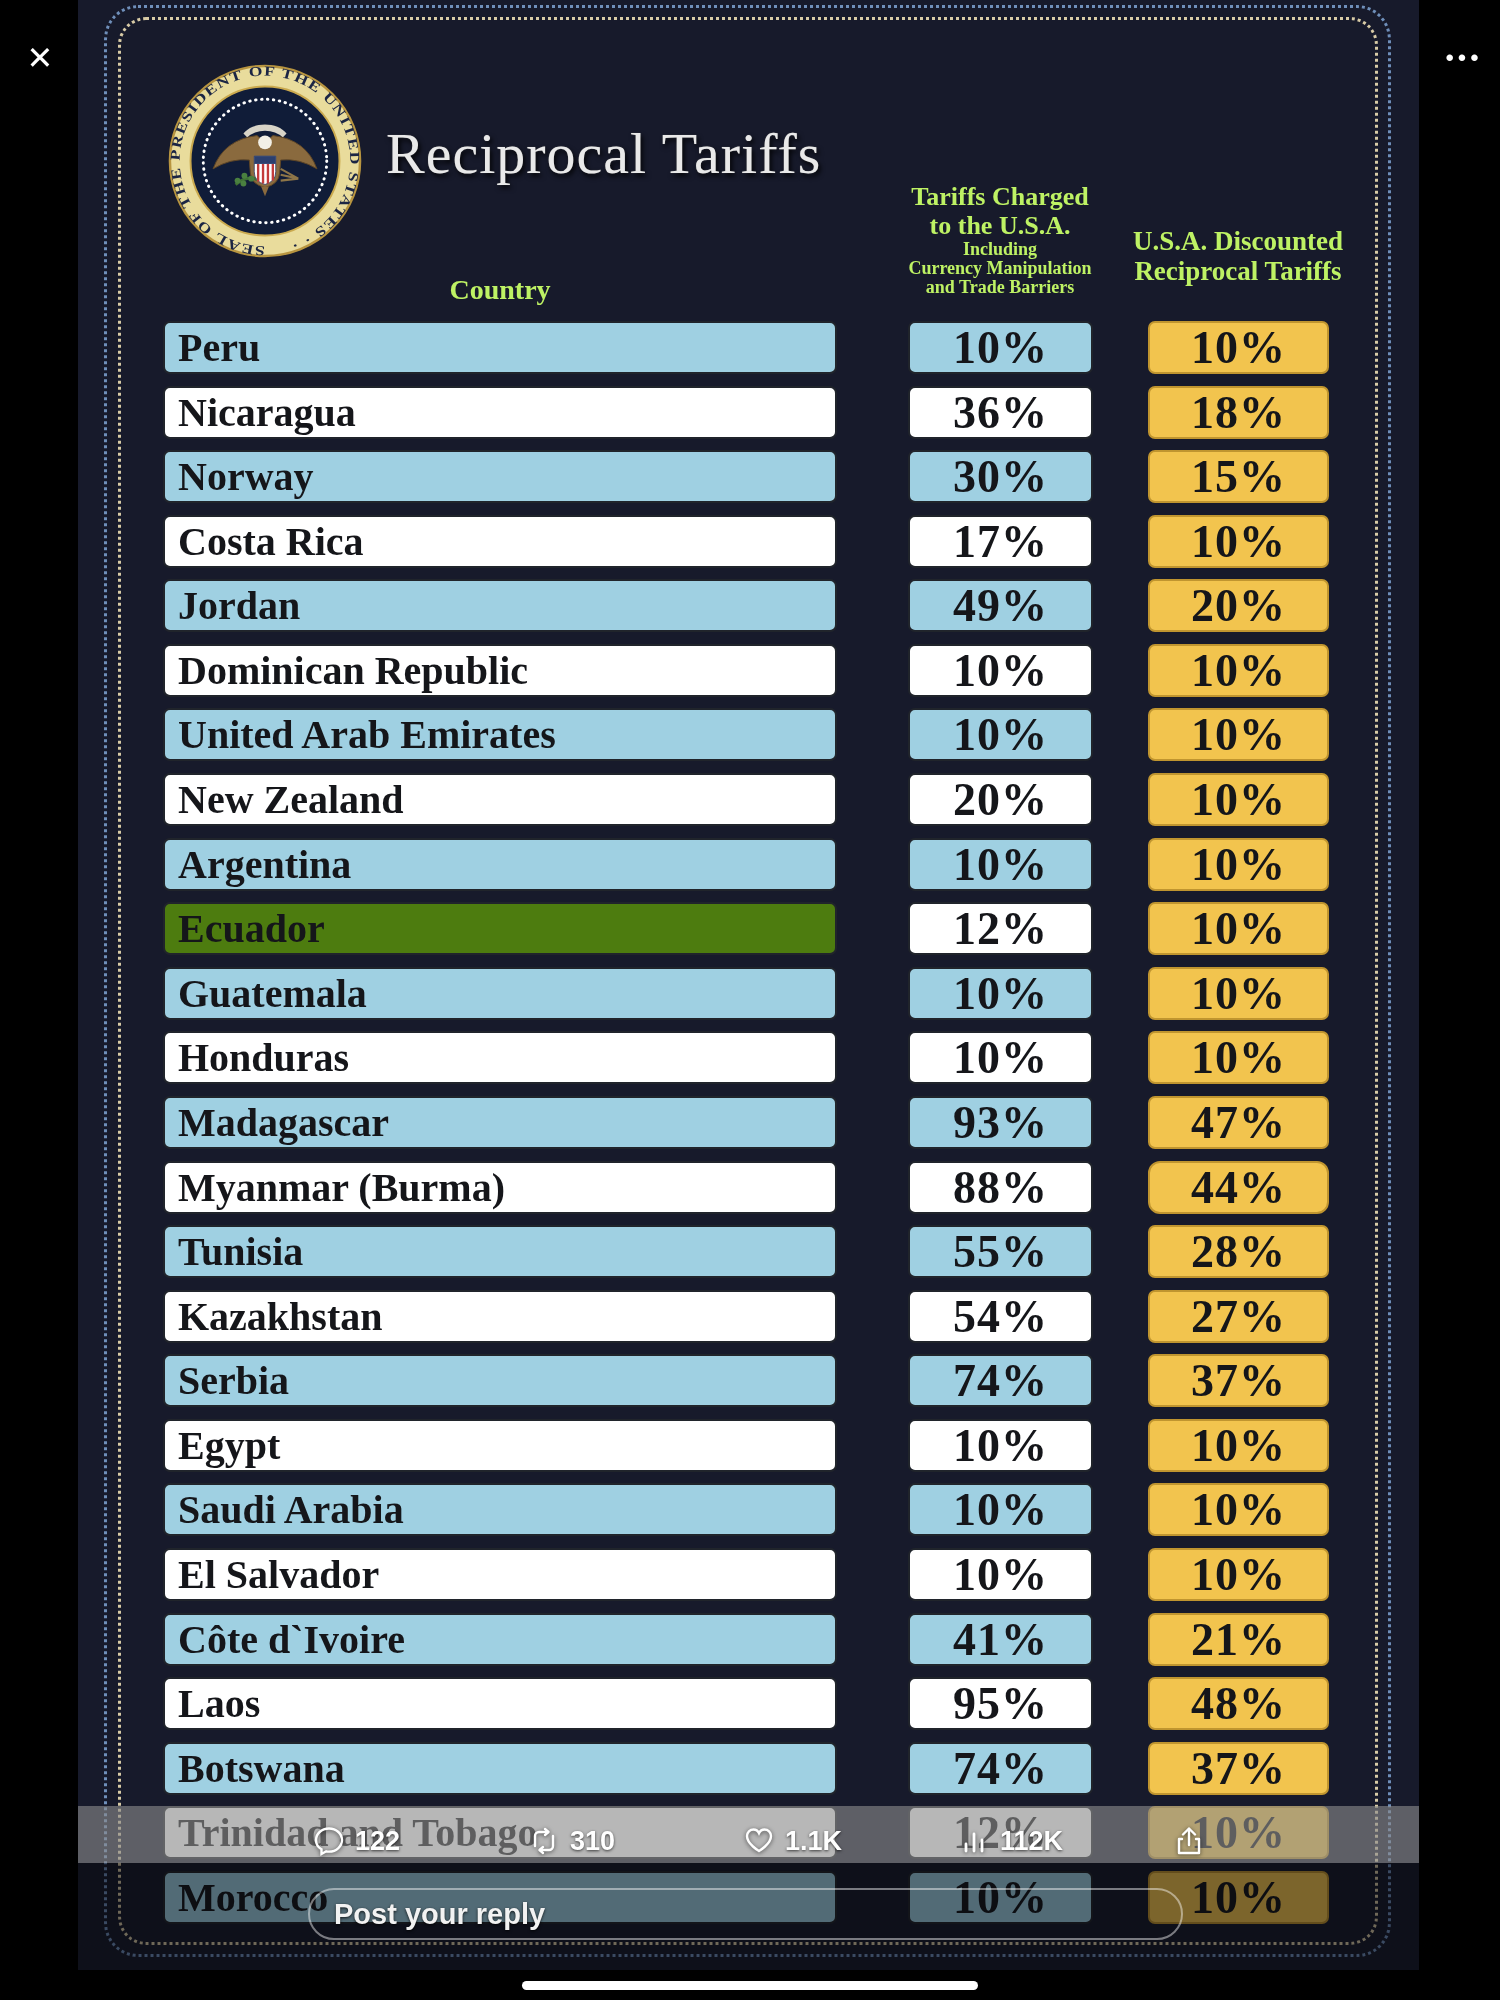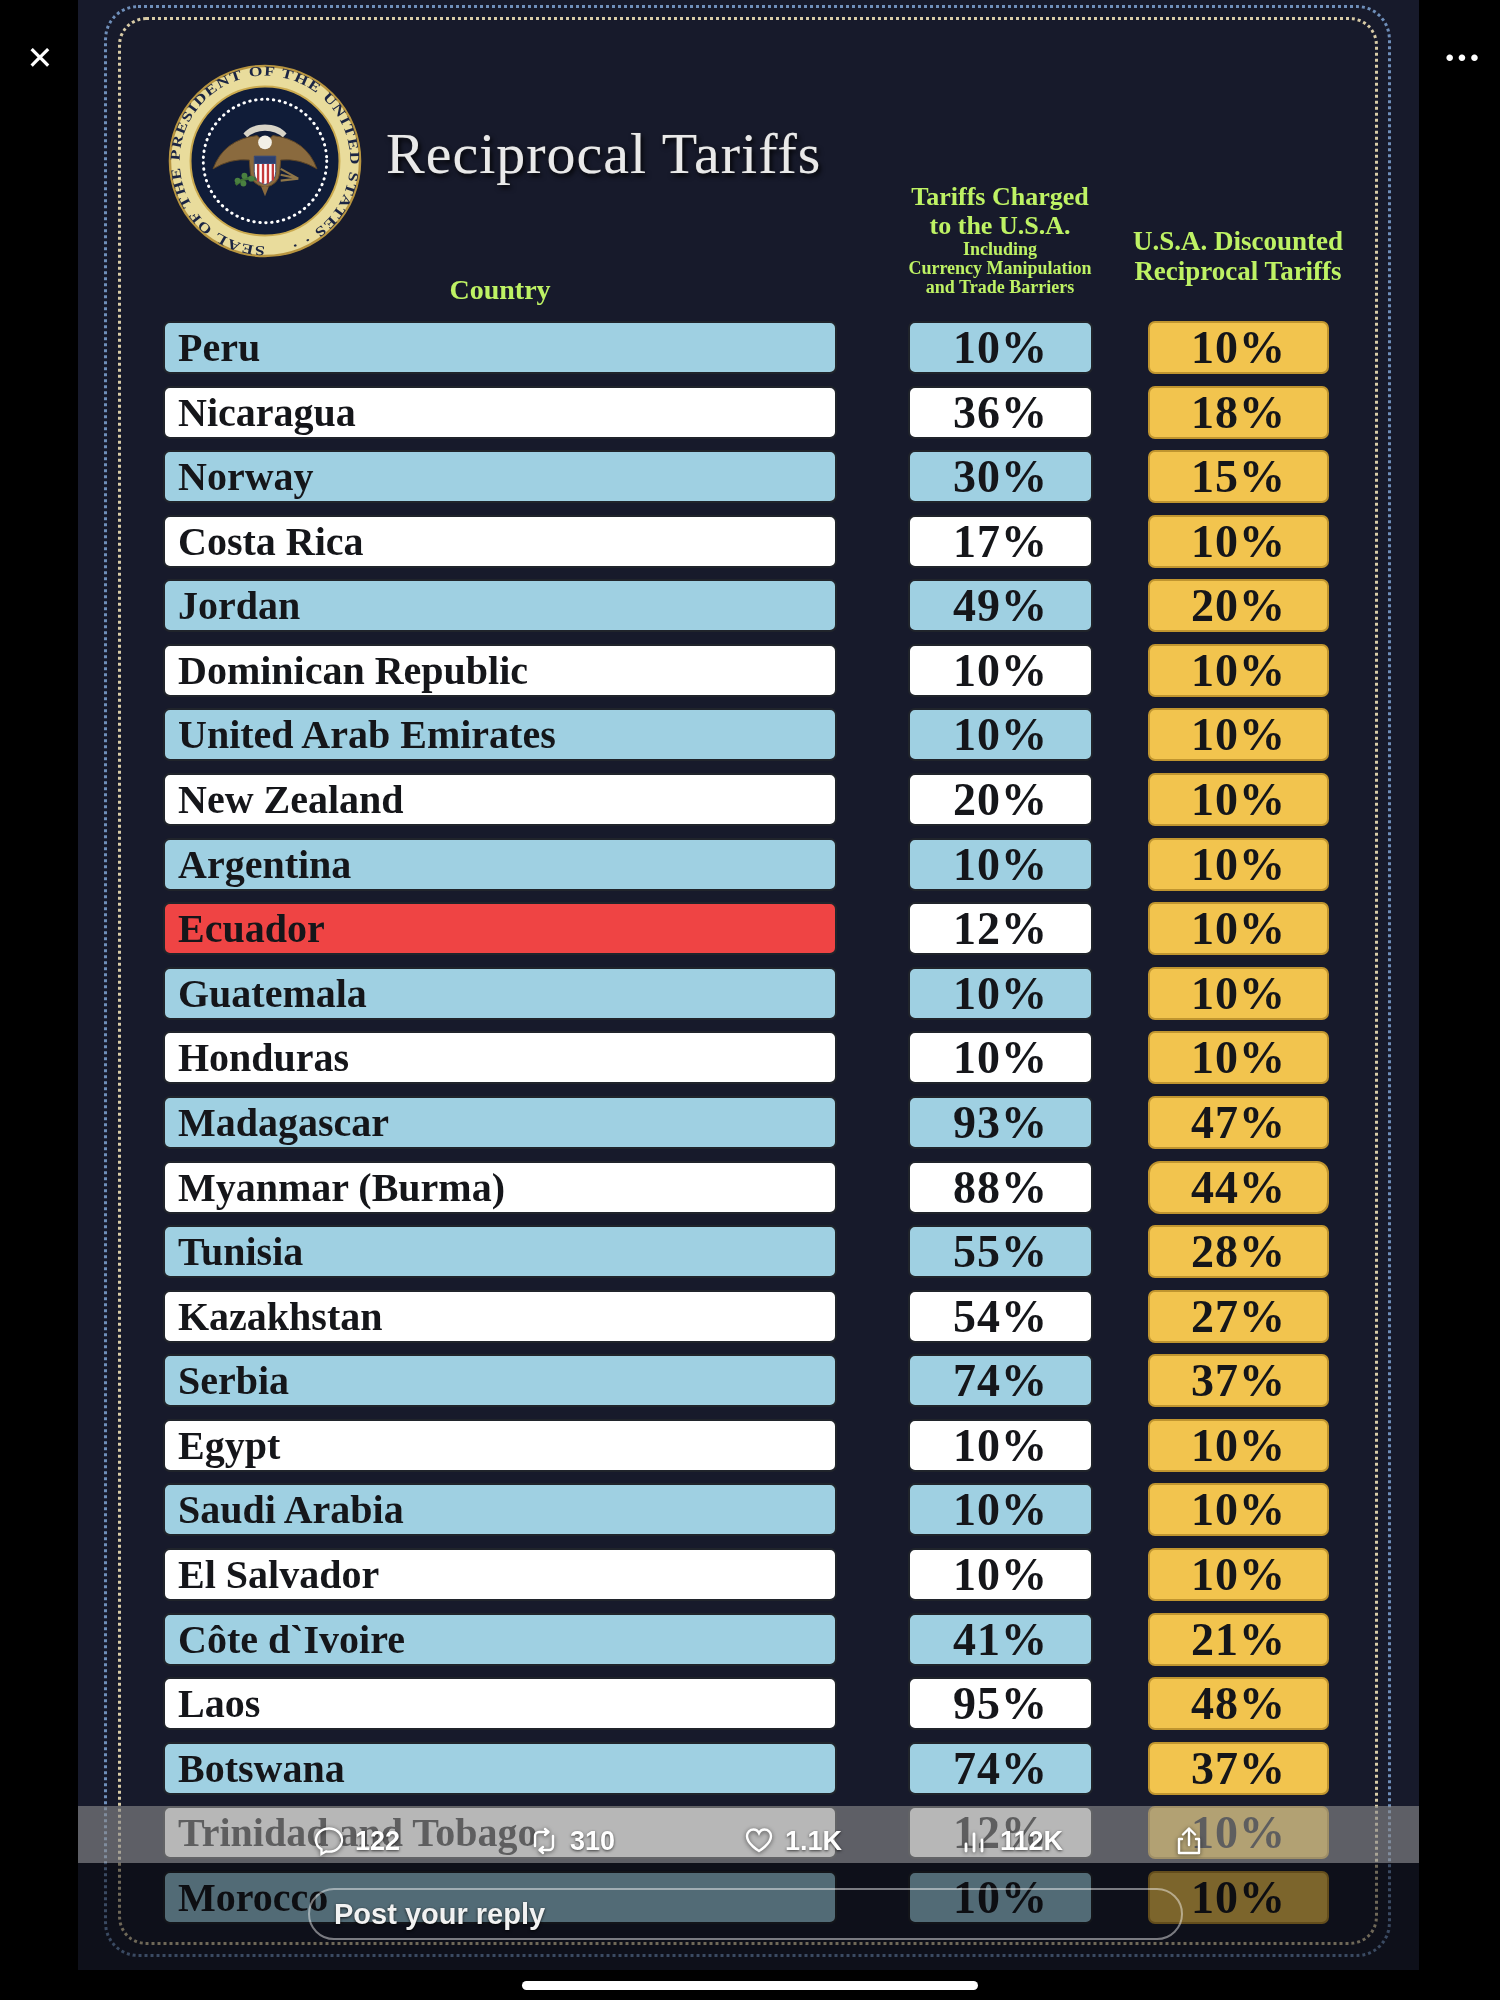--- a/index.html
+++ b/index.html
@@ -125,21 +125,21 @@
         <div class="cell value gold" style="left: 1070px; top: 644px; width: 181px; background: rgb(242, 196, 78);">10%</div>
         <div class="cell country" style="left: 85px; top: 708px; width: 674px; background: rgb(159, 208, 226);">United Arab Emirates</div>
         <div class="cell value" style="left: 830px; top: 708px; width: 185px; background: rgb(159, 208, 226);">10%</div>
         <div class="cell value gold" style="left: 1070px; top: 708px; width: 181px; background: rgb(242, 196, 78);">10%</div>
         <div class="cell country" style="left: 85px; top: 773px; width: 674px; background: rgb(255, 255, 255);">New Zealand</div>
         <div class="cell value" style="left: 830px; top: 773px; width: 185px; background: rgb(255, 255, 255);">20%</div>
         <div class="cell value gold" style="left: 1070px; top: 773px; width: 181px; background: rgb(242, 196, 78);">10%</div>
         <div class="cell country" style="left: 85px; top: 838px; width: 674px; background: rgb(159, 208, 226);">Argentina</div>
         <div class="cell value" style="left: 830px; top: 838px; width: 185px; background: rgb(159, 208, 226);">10%</div>
         <div class="cell value gold" style="left: 1070px; top: 838px; width: 181px; background: rgb(242, 196, 78);">10%</div>
-        <div class="cell country" style="left: 85px; top: 902px; width: 674px; background: #ef4444;">Ecuador</div>
+        <div class="cell country" style="left: 85px; top: 902px; width: 674px; background: #4d7c0f;">Ecuador</div>
         <div class="cell value" style="left: 830px; top: 902px; width: 185px; background: rgb(255, 255, 255);">12%</div>
         <div class="cell value gold" style="left: 1070px; top: 902px; width: 181px; background: rgb(242, 196, 78);">10%</div>
         <div class="cell country" style="left: 85px; top: 967px; width: 674px; background: rgb(159, 208, 226);">Guatemala</div>
         <div class="cell value" style="left: 830px; top: 967px; width: 185px; background: rgb(159, 208, 226);">10%</div>
         <div class="cell value gold" style="left: 1070px; top: 967px; width: 181px; background: rgb(242, 196, 78);">10%</div>
         <div class="cell country" style="left: 85px; top: 1031px; width: 674px; background: rgb(255, 255, 255);">Honduras</div>
         <div class="cell value" style="left: 830px; top: 1031px; width: 185px; background: rgb(255, 255, 255);">10%</div>
         <div class="cell value gold" style="left: 1070px; top: 1031px; width: 181px; background: rgb(242, 196, 78);">10%</div>
         <div class="cell country" style="left: 85px; top: 1096px; width: 674px; background: rgb(159, 208, 226);">Madagascar</div>
         <div class="cell value" style="left: 830px; top: 1096px; width: 185px; background: rgb(159, 208, 226);">93%</div>

